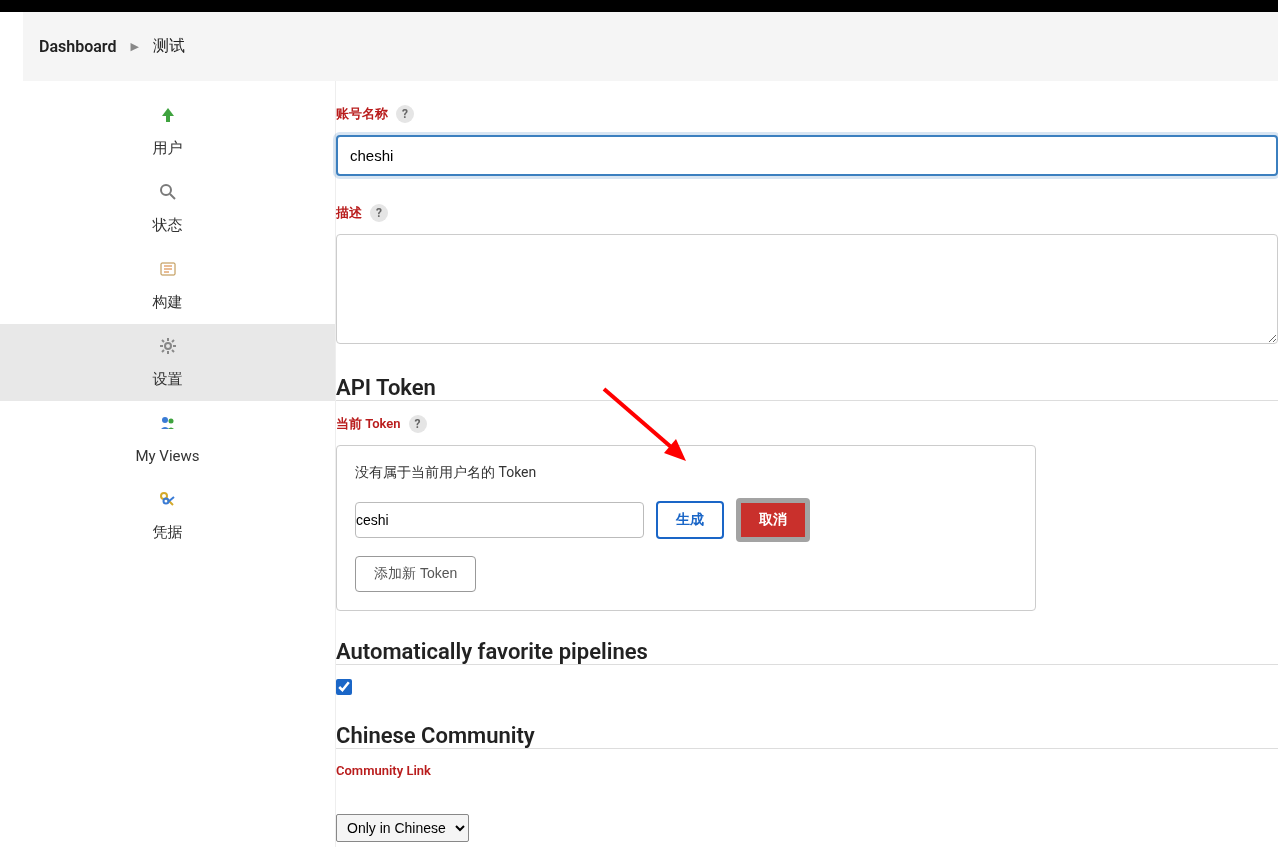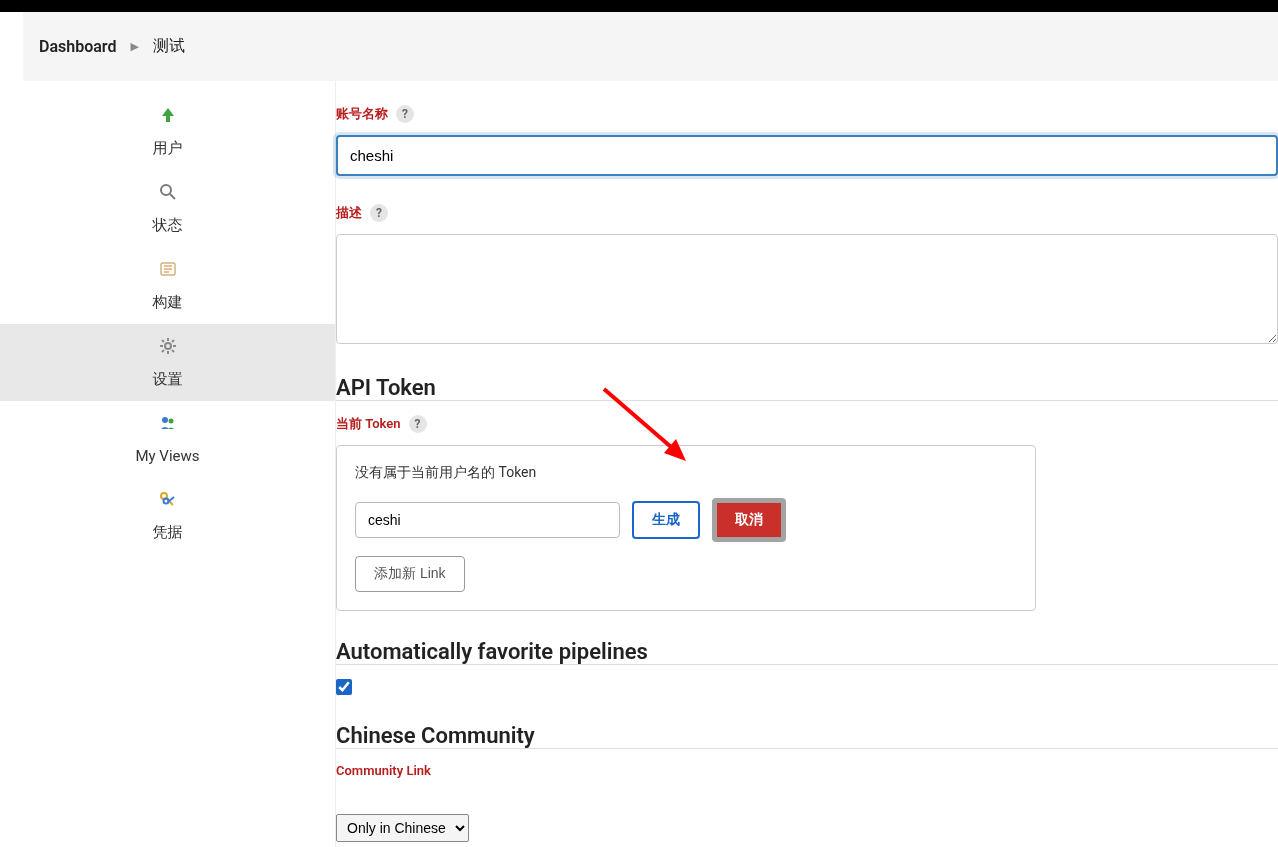--- a/index.html
+++ b/index.html
@@ -17,21 +17,21 @@
 .form-section { margin-bottom: 28px; }
 .form-label-row { display: flex; align-items: center; gap: 8px; margin-bottom: 12px; }
 .form-label { font-weight: 600; font-size: 13px; color: #b91c1c; }
 .help-circle { width: 18px; height: 18px; border-radius: 9px; background: #e5e5e5; color: #666; font-size: 12px; font-weight: bold; display: inline-flex; align-items: center; justify-content: center; cursor: help; }
 .text-input { width: 100%; padding: 10px 12px; font-size: 15px; border: 2px solid #3b7fbf; border-radius: 4px; outline: none; box-shadow: 0 0 0 3px rgba(59,127,191,0.2); }
 .textarea { width: 100%; min-height: 110px; padding: 10px 12px; border: 1px solid #ccc; border-radius: 4px; font-family: inherit; font-size: 14px; resize: vertical; }
 .section-heading { font-size: 22px; font-weight: 600; color: #222; border-bottom: 1px solid #ddd; margin-bottom: 14px; }
 .token-box { border: 1px solid #ccc; border-radius: 4px; padding: 18px; }
 .token-empty { font-size: 14px; color: #333; margin-bottom: 16px; }
 .token-row { display: flex; align-items: center; gap: 12px; flex-wrap: wrap; margin-bottom: 14px; }
-.token-name-input { width: 265px; padding: 9px 12px; border: 1px solid #bbb; border-radius: 4px; font-size: 14px; }
+.token-name-input { width: 289px; padding: 9px 0; border: 1px solid #bbb; border-radius: 4px; font-size: 14px; }
 .btn { padding: 8px 18px; font-size: 14px; border-radius: 4px; cursor: pointer; }
 .btn-outline-blue { background: #fff; color: #1a66c7; border: 2px solid #1a66c7; font-weight: 600; }
 .btn-red { background: #c9302c; color: #fff; border: 5px solid #a3a3a3; font-weight: 600; }
 .btn-outline-grey { background: #fff; color: #555; border: 1px solid #999; }
 .btn-dark { background: #063970; color: #fff; border: 1px solid #063970; font-weight: 600; padding: 8px 24px; }
 .checkbox-row { display: flex; align-items: center; gap: 12px; font-size: 15px; }
 .checkbox-row input[type=checkbox] { width: 16px; height: 16px; accent-color: #1a66c7; }
 .select { padding: 4px 6px; border: 1px solid #888; border-radius: 2px; font-size: 14px; background: #f5f5f5; margin-top: 24px; }
 .footer-buttons { display: flex; gap: 14px; margin-top: 20px; }
 .arrow-annot { position: absolute; pointer-events: none; }
@@ -144,21 +144,21 @@
         <span class="form-label">当前 Token</span>
         <span class="help-circle">?</span>
       </div>
       <div class="token-box" style="max-width:700px;">
         <div class="token-empty">没有属于当前用户名的 Token</div>
         <div class="token-row">
           <input type="text" class="token-name-input" value="ceshi" style="">
           <button class="btn btn-outline-blue">生成</button>
           <button class="btn btn-red">取消</button>
         </div>
-        <button class="btn btn-outline-grey">添加新 Link</button>
+        <button class="btn btn-outline-grey">添加新 Token</button>
       </div>
     </div>
 
     <div class="form-section">
       <h2 class="section-heading">Automatically favorite pipelines</h2>
       <label class="checkbox-row">
         <input type="checkbox" checked="" style="">
       </label>
     </div>
 

